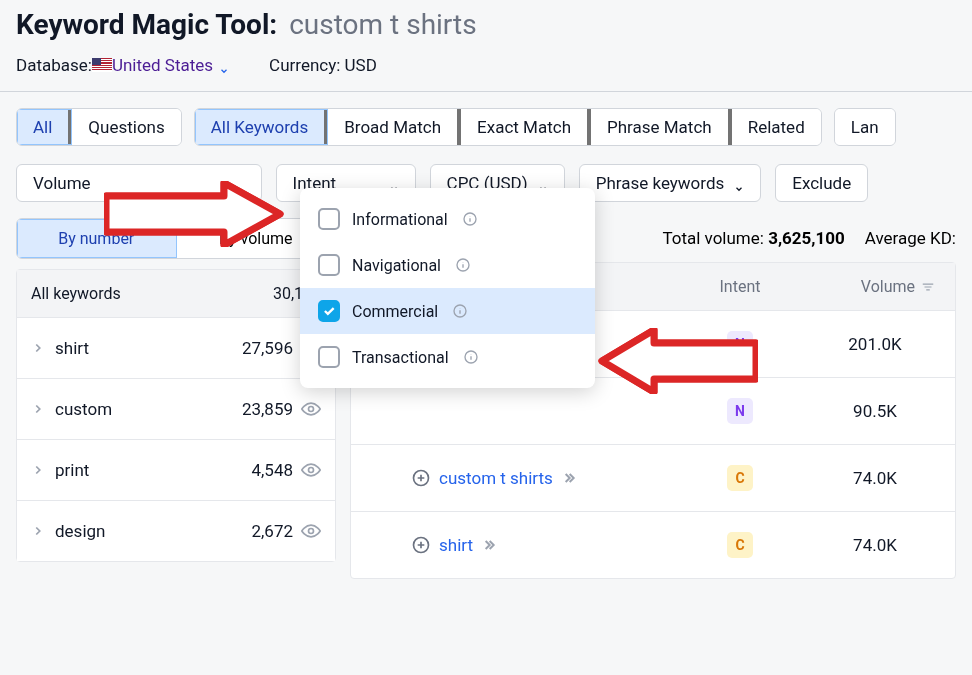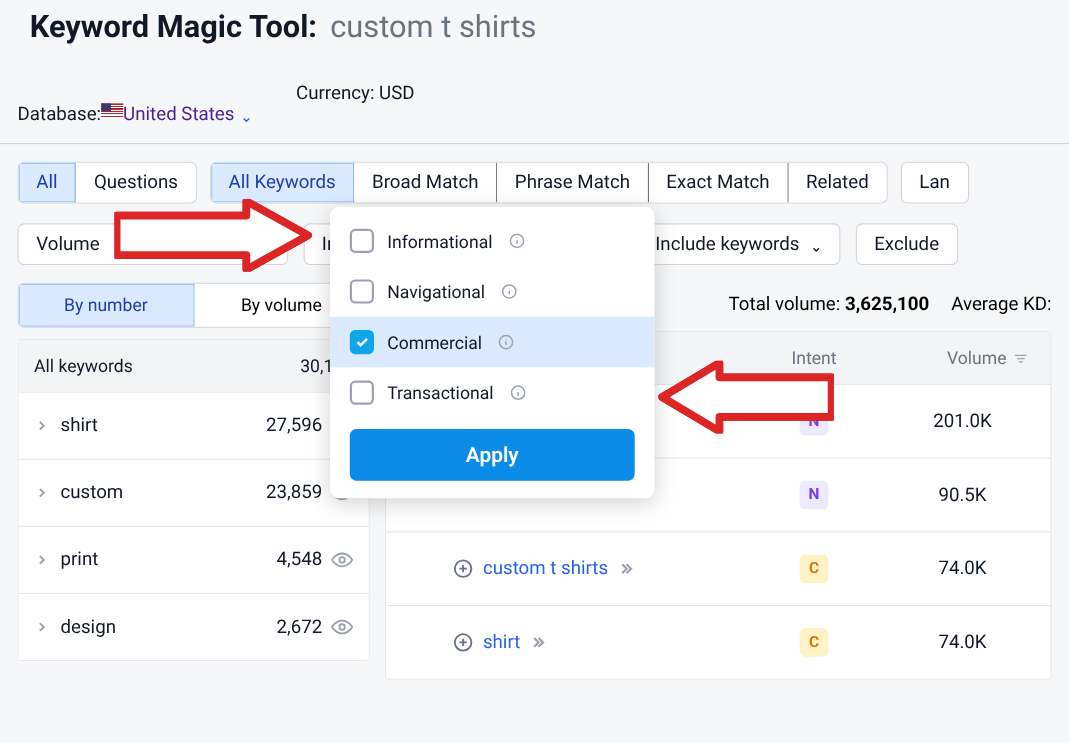--- a/index.html
+++ b/index.html
@@ -22,38 +22,36 @@
     .page-title-row {
       display: flex;
       align-items: baseline;
       gap: 12px;
       margin-bottom: 14px;
     }
     .page-title {
       font-size: 28px;
       font-weight: 700;
       color: #111827;
-      margin-left: 11px;
     }
     .page-title-keyword {
       font-size: 28px;
       color: #6b7280;
     }
     .meta-row {
       display: flex;
       align-items: center;
       gap: 40px;
       font-size: 17px;
       color: #111827;
     }
     .db-label {
       display: flex;
-      align-items: flex-start;
+      align-items: center;
       gap: 0;
-      margin-top: 39px;
     }
     .db-country {
       color: #4c1d95;
       display: flex;
       align-items: center;
       gap: 6px;
       cursor: pointer;
     }
     .flag {
       display: inline-block;
@@ -91,21 +89,21 @@
       display: flex;
       border: 1px solid #d1d5db;
       border-radius: 6px;
       overflow: hidden;
       background: #fff;
     }
     .pill {
       padding: 8px 16px;
       font-size: 17px;
       cursor: pointer;
-      border-right: 1px solid #737373;
+      border-right: 4px solid #737373;
       background: #fff;
       color: #111827;
     }
     .pill:last-child { border-right: none; }
     .pill.active {
       background: #dbeafe;
       color: #1e40af;
       outline: 1px solid #93c5fd;
       outline-offset: -1px;
     }
@@ -398,22 +396,22 @@
 
 <div class="toolbar-section">
   <div class="pill-row">
     <div class="pill-group">
       <div class="pill active">All</div>
       <div class="pill">Questions</div>
     </div>
     <div class="pill-group">
       <div class="pill active">All Keywords</div>
       <div class="pill">Broad Match</div>
+      <div class="pill">Exact Match</div>
       <div class="pill">Phrase Match</div>
-      <div class="pill">Exact Match</div>
       <div class="pill">Related</div>
     </div>
     <div class="pill-group">
       <div class="pill">Lan</div>
     </div>
   </div>
   <div class="filter-row">
     <div class="filter-btn volume">
       <span>Volume</span>
     </div>
@@ -427,21 +425,21 @@
     </div>
     <div class="filter-btn">
       <span>CPC (USD)</span>
       <span class="chevron-down">
         <svg viewBox="0 0 24 24" fill="none" stroke="#111827" stroke-width="3">
             <path d="M6 9l6 6 6-6"></path>
           </svg>
       </span>
     </div>
     <div class="filter-btn">
-      <span>Include keywords</span>
+      <span>Phrase keywords</span>
       <span class="chevron-down">
         <svg viewBox="0 0 24 24" fill="none" stroke="#111827" stroke-width="3">
             <path d="M6 9l6 6 6-6"></path>
           </svg>
       </span>
     </div>
     <div class="filter-btn">
       <span>Exclude</span>
     </div>
   </div>
@@ -654,23 +652,20 @@
   </div>
   <div class="dd-item">
     <span class="checkbox"></span>
     <span>Transactional</span>
     <span class="info-icon">
       <svg width="16" height="16" viewBox="0 0 24 24" fill="none" stroke="currentColor" stroke-width="2">
           <circle cx="12" cy="12" r="9"></circle>
           <path d="M12 11v5M12 7.5v.5"></path>
         </svg>
     </span>
-  </div>
-  <div class="apply-btn-wrap">
-    <button class="apply-btn">Apply</button>
   </div>
 </div>
 
 <div class="arrow" style="left:104px; top:181px;">
   <svg width="180" height="66" viewBox="0 0 180 66">
     <path d="M2 15 L120 15 L120 2 L176 33 L120 64 L120 51 L2 51 Z" fill="#ffffff" stroke="#dc2626" stroke-width="7" stroke-linejoin="round"></path>
   </svg>
 </div>
 <div class="arrow" style="left:598px; top:328px;">
   <svg width="160" height="66" viewBox="0 0 160 66">

